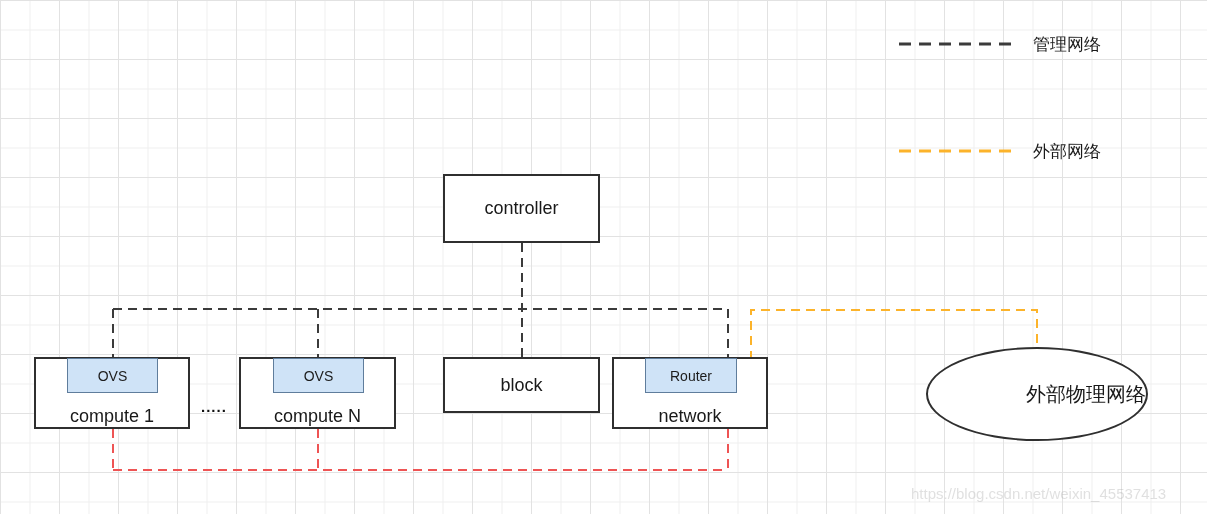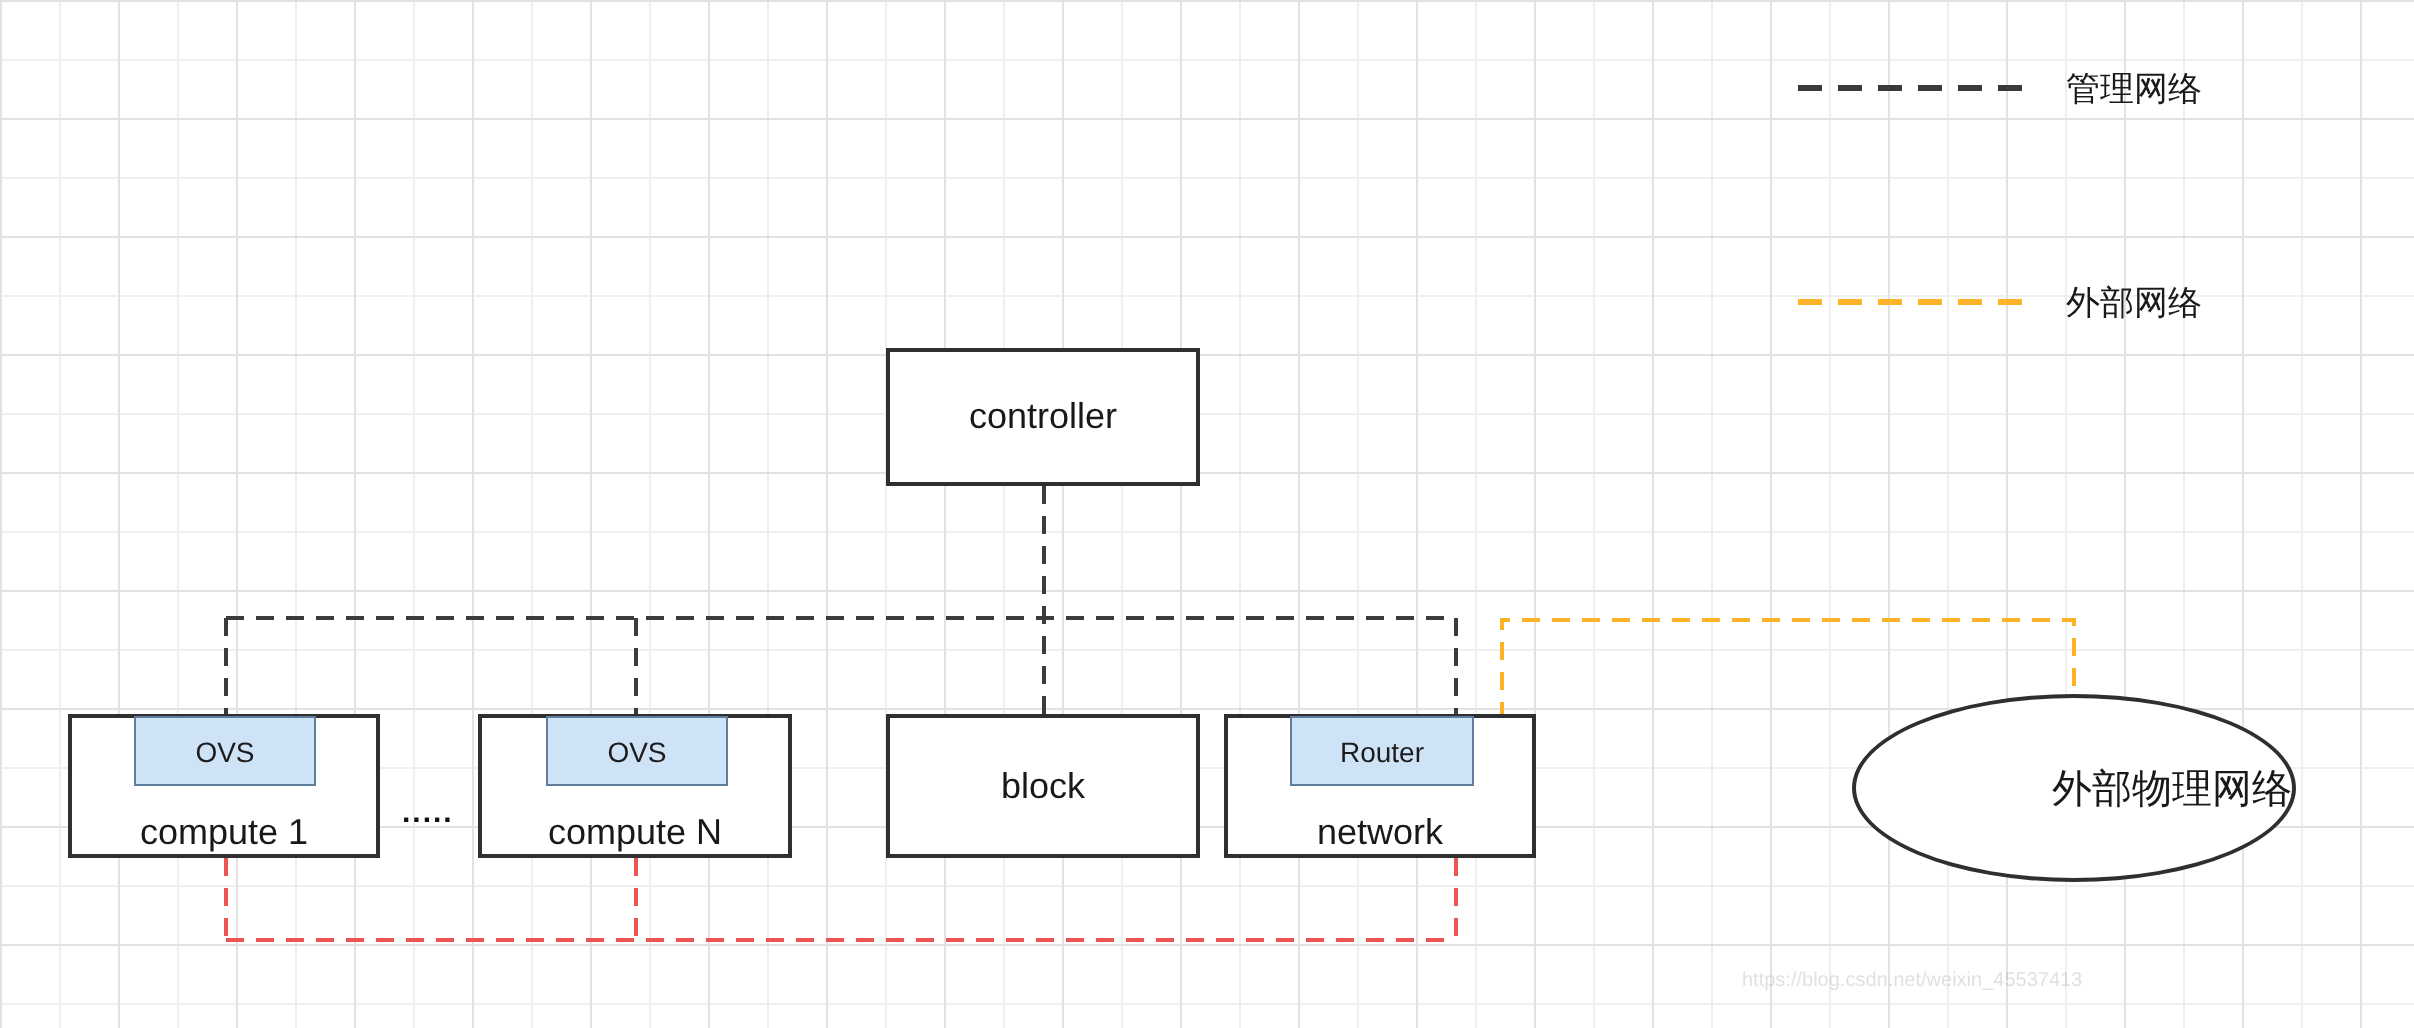--- a/index.html
+++ b/index.html
@@ -82,23 +82,23 @@
   }
   .legend-row .swatch { display: block; }
   .legend-row .legend-label {
     margin-left: 21px;
     font-size: 17px;
     color: #1a1a1a;
     white-space: nowrap;
   }
   .watermark {
     position: absolute;
-    left: 871px;
+    left: 911px;
     top: 485px;
-    font-size: 10px;
+    font-size: 15px;
     color: rgba(165, 165, 165, 0.35);
     white-space: nowrap;
     text-align: right;
   }
 </style>
 </head>
 <body>
 
 <div class="canvas">
 
@@ -150,21 +150,21 @@
 
   <div class="dots">.....</div>
 
   <div class="node bottom-label" style="left:239px; top:357px; width:157px; height:72px;">
     <div class="chip" style="left:32px; width:91px; height:35px;">
       <span>OVS</span>
     </div>
     <span>compute N</span>
   </div>
 
-  <div class="node" style="left:443px; top:357px; width:157px; height:72px;">
+  <div class="node" style="left:443px; top:357px; width:157px; height:56px;">
     <span>block</span>
   </div>
 
   <div class="node bottom-label" style="left:612px; top:357px; width:156px; height:72px;">
     <div class="chip" style="left:31px; width:92px; height:35px;">
       <span>Router</span>
     </div>
     <span>network</span>
   </div>
 

